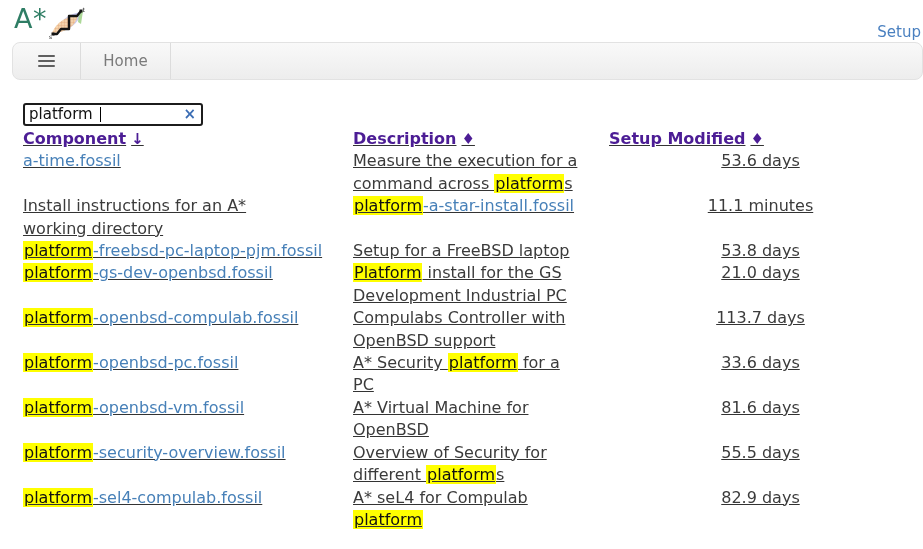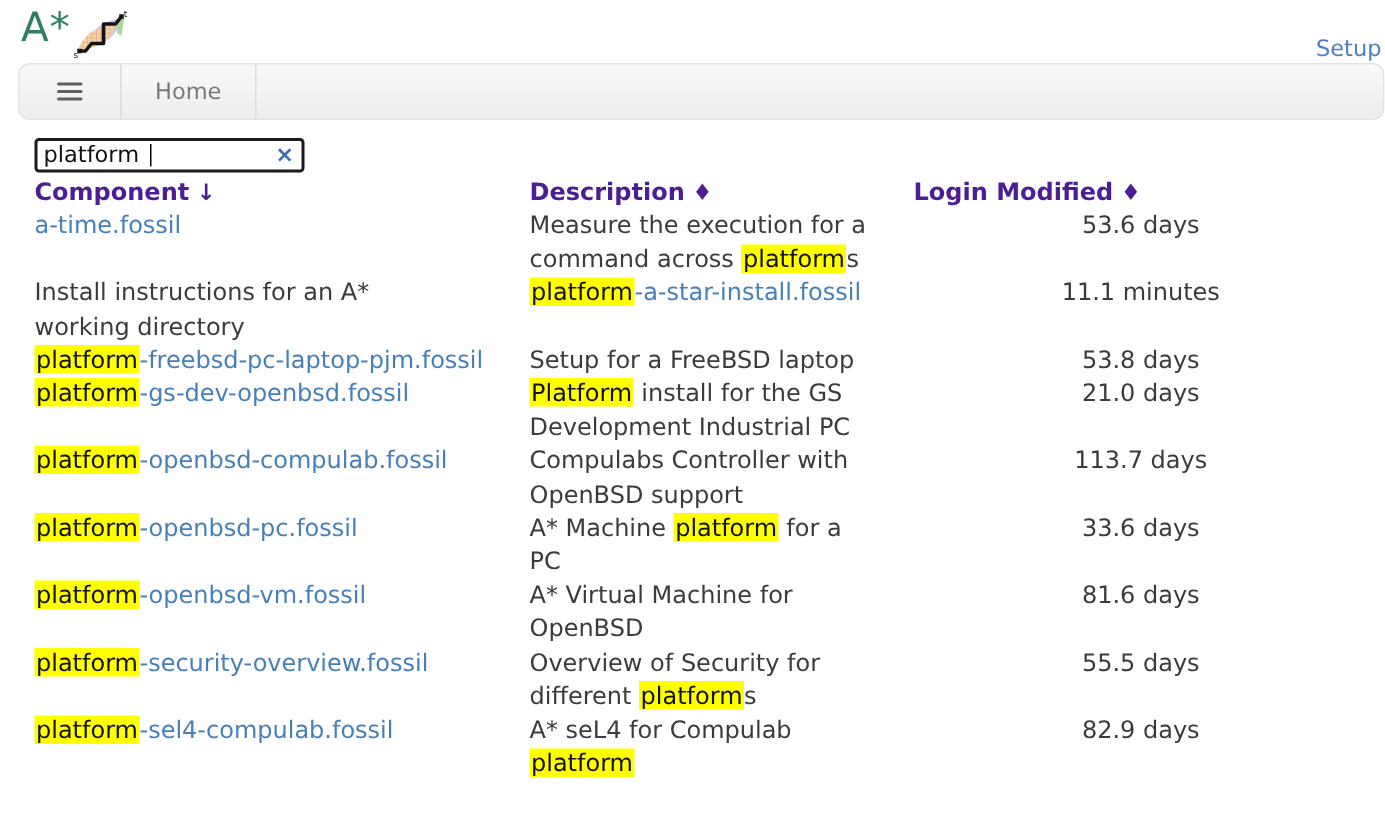--- a/index.html
+++ b/index.html
@@ -30,21 +30,21 @@
     border-right: 1px solid #dcdcdc;
     color: #7a7a7a; font-size: 15px; cursor: pointer;
   }
   .menu-cell.burger { width: 68px; }
   .menu-cell.home { width: 90px; }
   .menu-rest { flex: 1; }
   .hamburger { display: inline-flex; flex-direction: column; gap: 3px; }
   .hamburger i { display: block; width: 17px; height: 2px; background: #5f5f5f; border-radius: 1px; }
 
   
-  .content { padding: 12px 0 0 23px; }
+  .content { padding: 23px 0 0 23px; text-decoration: underline; }
 
   .searchbox { position: relative; display: inline-block; }
   .searchbox input {
     width: 180px; height: 23px;
     border: 2px solid #1c1c1c; border-radius: 3px;
     font-family: "DejaVu Sans", sans-serif; font-size: 15px;
     padding: 0 22px 1px 4px; color: #111; outline: none;
   }
   .search-caret { position: absolute; left: 77px; top: 4px; width: 1px; height: 15px; background: #000; }
   .search-clear {
@@ -106,21 +106,21 @@
   <span class="searchbox">
     <input type="text" value="platform" style="">
     <span class="search-caret"></span>
     <span class="search-clear">×</span>
   </span>
 
   <div class="tbl">
     <div class="trow thead">
       <div class="cell"><span>Component</span><span class="sort-ind">↓</span></div>
       <div class="cell"><span>Description</span><span class="sort-ind">♦</span></div>
-      <div class="cell"><span>Login Modified</span><span class="sort-ind">♦</span></div>
+      <div class="cell"><span>Setup Modified</span><span class="sort-ind">♦</span></div>
     </div>
     <div id="table-body">
   <div class="trow">
     <div class="cell comp"><a class="comp-link" href="#"><span>a-time.fossil</span></a></div>
     <div class="cell desc"><span>Measure the execution for a command across </span><mark class="hl">platform</mark><span>s</span></div>
     <div class="cell mod">53.6 days</div>
   </div>
 
   <div class="trow">
     <div class="cell desc"><span>Install instructions for an A* working directory</span></div>
@@ -141,21 +141,21 @@
   </div>
 
   <div class="trow">
     <div class="cell comp"><a class="comp-link" href="#"><mark class="hl">platform</mark><span>-openbsd-compulab.fossil</span></a></div>
     <div class="cell desc"><span>Compulabs Controller with OpenBSD support</span></div>
     <div class="cell mod">113.7 days</div>
   </div>
 
   <div class="trow">
     <div class="cell comp"><a class="comp-link" href="#"><mark class="hl">platform</mark><span>-openbsd-pc.fossil</span></a></div>
-    <div class="cell desc"><span>A* Machine </span><mark class="hl">platform</mark><span> for a PC</span></div>
+    <div class="cell desc"><span>A* Security </span><mark class="hl">platform</mark><span> for a PC</span></div>
     <div class="cell mod">33.6 days</div>
   </div>
 
   <div class="trow">
     <div class="cell comp"><a class="comp-link" href="#"><mark class="hl">platform</mark><span>-openbsd-vm.fossil</span></a></div>
     <div class="cell desc"><span>A* Virtual Machine for OpenBSD</span></div>
     <div class="cell mod">81.6 days</div>
   </div>
 
   <div class="trow">

